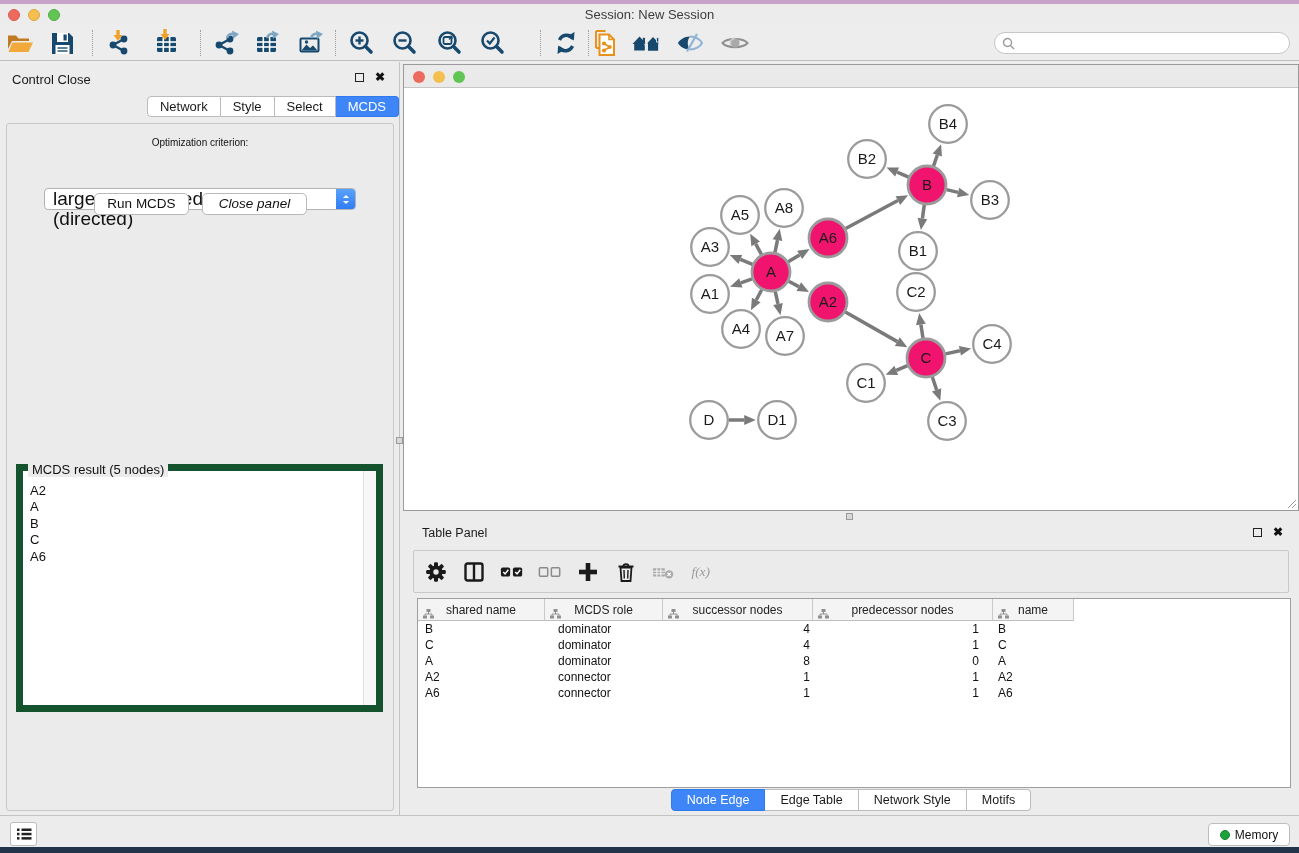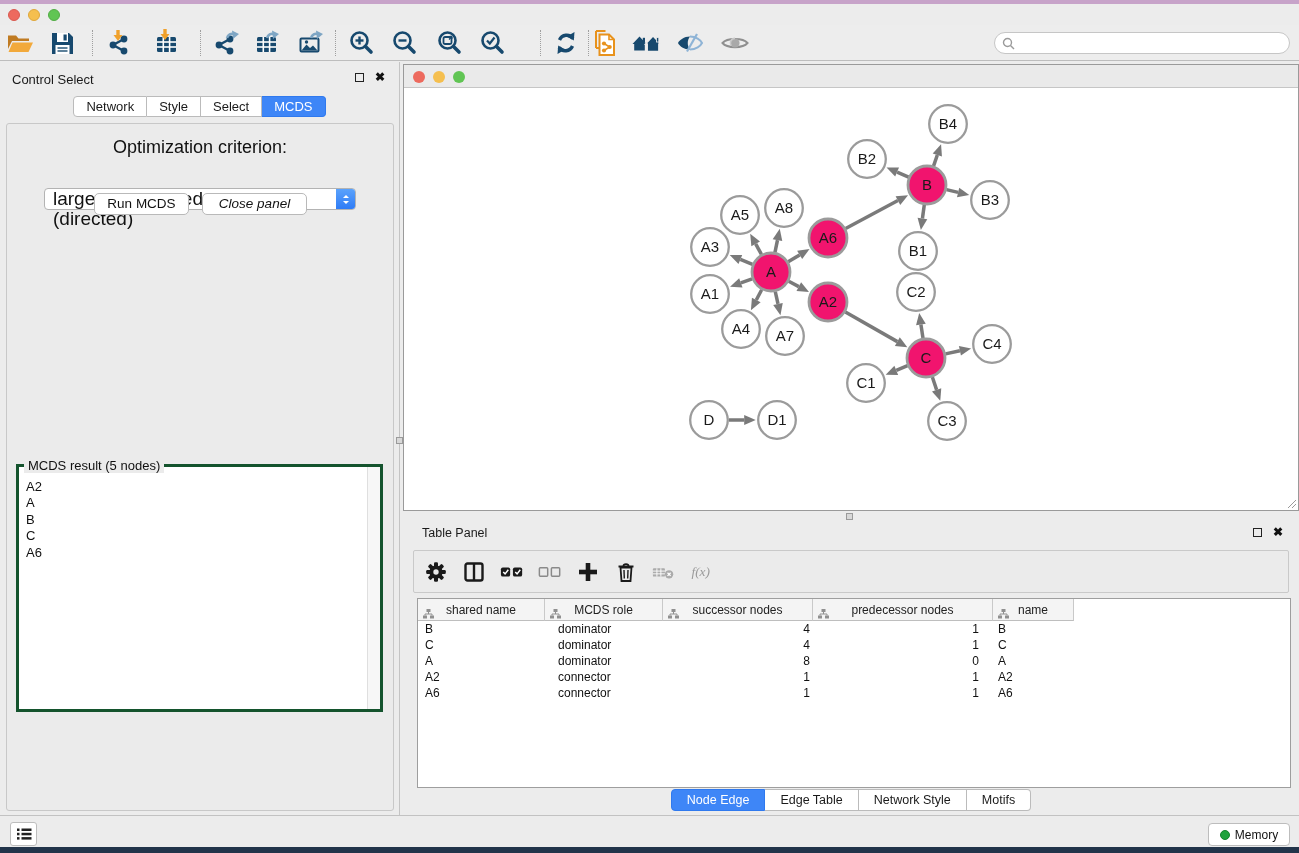--- a/index.html
+++ b/index.html
@@ -19,35 +19,35 @@
 .searchbox { position:absolute; right:9px; top:7px; width:296px; height:22px; background:#fff; border:1px solid #C6C6C6; border-radius:11px; display:flex; align-items:center; padding-left:7px; }
 .searchbox svg { flex:none; }
 .main { position:absolute; top:62px; left:0; width:100%; height:753px; background:#ECECEC; }
 
 .control-panel { position:absolute; left:0; top:0; width:400px; height:753px; border-right:1px solid #C4C4C4; }
 .cp-title { position:absolute; left:12px; top:10px; font-size:13px; color:#1a1a1a; }
 .win-controls { position:absolute; display:flex; gap:11px; align-items:center; }
 .cp-controls { top:11px; right:14px; }
 .wc-float { width:9px; height:9px; border:1.5px solid #222; display:inline-block; }
 .wc-close { font-size:12px; font-weight:bold; color:#111; line-height:9px; }
-.cp-tabs { position:absolute; top:34px; left:0; width:100%; display:flex; justify-content:center; }
+.cp-tabs { position:absolute; top:34px; left:0; width:100%; display:flex; justify-content:flex-end; }
 .seg-tab { height:21px; line-height:19px; background:#fff; border:1px solid #BBBBBB; border-left:none; font-size:13px; color:#1a1a1a; padding:0 12px; text-align:center; }
 .seg-tab:first-child { border-left:1px solid #BBBBBB; border-radius:4px 0 0 4px; }
 .seg-tab:last-child { border-radius:0 4px 4px 0; }
 .seg-tab.active { background:#3E86F7; border-color:#2F79EE; color:#fff; }
 .cp-box { position:absolute; left:6px; top:61px; width:388px; height:688px; background:#EBEBEB; border:1px solid #C8C8C8; border-radius:3px; }
-.opt-label { position:absolute; top:13px; width:100%; text-align:center; font-size:18px; color:#111; }
+.opt-label { position:absolute; top:13px; width:100%; text-align:center; font-size:10px; color:#111; }
 .combo { position:absolute; left:37px; top:36px; width:312px; height:22px; background:#fff; border:1px solid #B3B3B3; border-radius:4px; font-size:19px; color:#111; line-height:20px; padding-left:8px;margin-top:28px; }
 .combo-cap { position:absolute; right:0; top:0; width:19px; height:20px; border-radius:0 3px 3px 0; background:linear-gradient(#5AA2FC,#2F7CF6); display:flex; flex-direction:column; align-items:center; justify-content:center; gap:3px; }
 .combo-cap .up { width:0; height:0; border-left:3.2px solid transparent; border-right:3.2px solid transparent; border-bottom:3.8px solid #fff; }
 .combo-cap .down { width:0; height:0; border-left:3.2px solid transparent; border-right:3.2px solid transparent; border-top:3.8px solid #fff; }
 .cp-btn { position:absolute; top:69px; height:22px; background:#fff; border:1px solid #B9B9B9; border-radius:5px; font-size:13.5px; color:#111; text-align:center; line-height:20px; }
 .btn-run { left:87px; width:95px; }
 .btn-close { left:195px; width:105px;font-style:italic; }
-.fieldset { position:absolute; left:9px; top:340px; width:367px; height:248px; border:3px solid #14532d; background:#fff; }
+.fieldset { position:absolute; left:9px; top:340px; width:367px; height:248px; border:7px solid #14532d; background:#fff; }
 .fieldset .legend { position:absolute; top:-9px; left:5px; background:#EBEBEB; padding:0 4px; font-size:13px; color:#111; }
 .fieldset .scroll { position:absolute; right:0; top:0; width:13px; height:100%; background:#F7F7F7; border-left:1px solid #DFDFDF; }
 .fieldset .list { position:absolute; left:7px; top:12px; font-size:13px; color:#111; line-height:16.4px; }
 
 .net-window { position:absolute; left:403px; top:2px; width:896px; height:447px; background:#fff; border:1px solid #9A9A9A; }
 .net-titlebar { position:absolute; top:0; left:0; width:100%; height:23px; background:#EAEAEA; border-bottom:1px solid #C6C6C6; }
 .net-titlebar .title { position:absolute; width:100%; text-align:center; top:4px; font-size:12.5px; color:#2d2d2d; }
 .net-tl { position:absolute; top:6px; width:12px; height:12px; border-radius:50%; }
 .net-tl.red { left:9px; background:#ED6A5E; }
 .net-tl.yellow { left:29px; background:#F5BF4F; }
@@ -79,20 +79,21 @@
 </style>
 </head>
 <body>
 
 <div class="strip-top"></div>
 
 <div class="titlebar">
   <span class="tl red"></span>
   <span class="tl yellow"></span>
   <span class="tl green"></span>
+  <div class="title">Session: New Session</div>
 </div>
 
 <div class="toolbar" id="main-toolbar">
   <div class="searchbox">
     <svg width="13" height="13" viewBox="0 0 13 13">
         <circle cx="5.5" cy="5.5" r="4" fill="none" stroke="#9a9a9a" stroke-width="1.4"></circle>
         <line x1="8.5" y1="8.5" x2="12" y2="12" stroke="#9a9a9a" stroke-width="1.4"></line>
       </svg>
   </div>
 <span class="tb-icon" style="left: 5px;">
@@ -236,21 +237,21 @@
         <path d="M2.5 14 C7 8.5 23 8.5 27.5 14 C23 19.5 7 19.5 2.5 14 Z" fill="none" stroke="#8f8f8f" stroke-width="2"></path>
         <circle cx="15" cy="14" r="4.6" fill="#a9a9a9"></circle>
         <path d="M15 9.4 A4.6 4.6 0 0 0 11.2 16.6" fill="none" stroke="#c9c9c9" stroke-width="1.6"></path>
       </svg>
     </span>
   </div>
 
 <div class="main">
 
   <div class="control-panel">
-    <div class="cp-title">Control Select</div>
+    <div class="cp-title">Control Close</div>
     <div class="win-controls cp-controls">
       <span class="wc-float"></span>
       <span class="wc-close">✖</span>
     </div>
     <div class="cp-tabs" id="cp-tabs">
         <span class="seg-tab">Network</span>
         <span class="seg-tab">Style</span>
         <span class="seg-tab">Select</span>
         <span class="seg-tab active">MCDS</span>
       </div>

